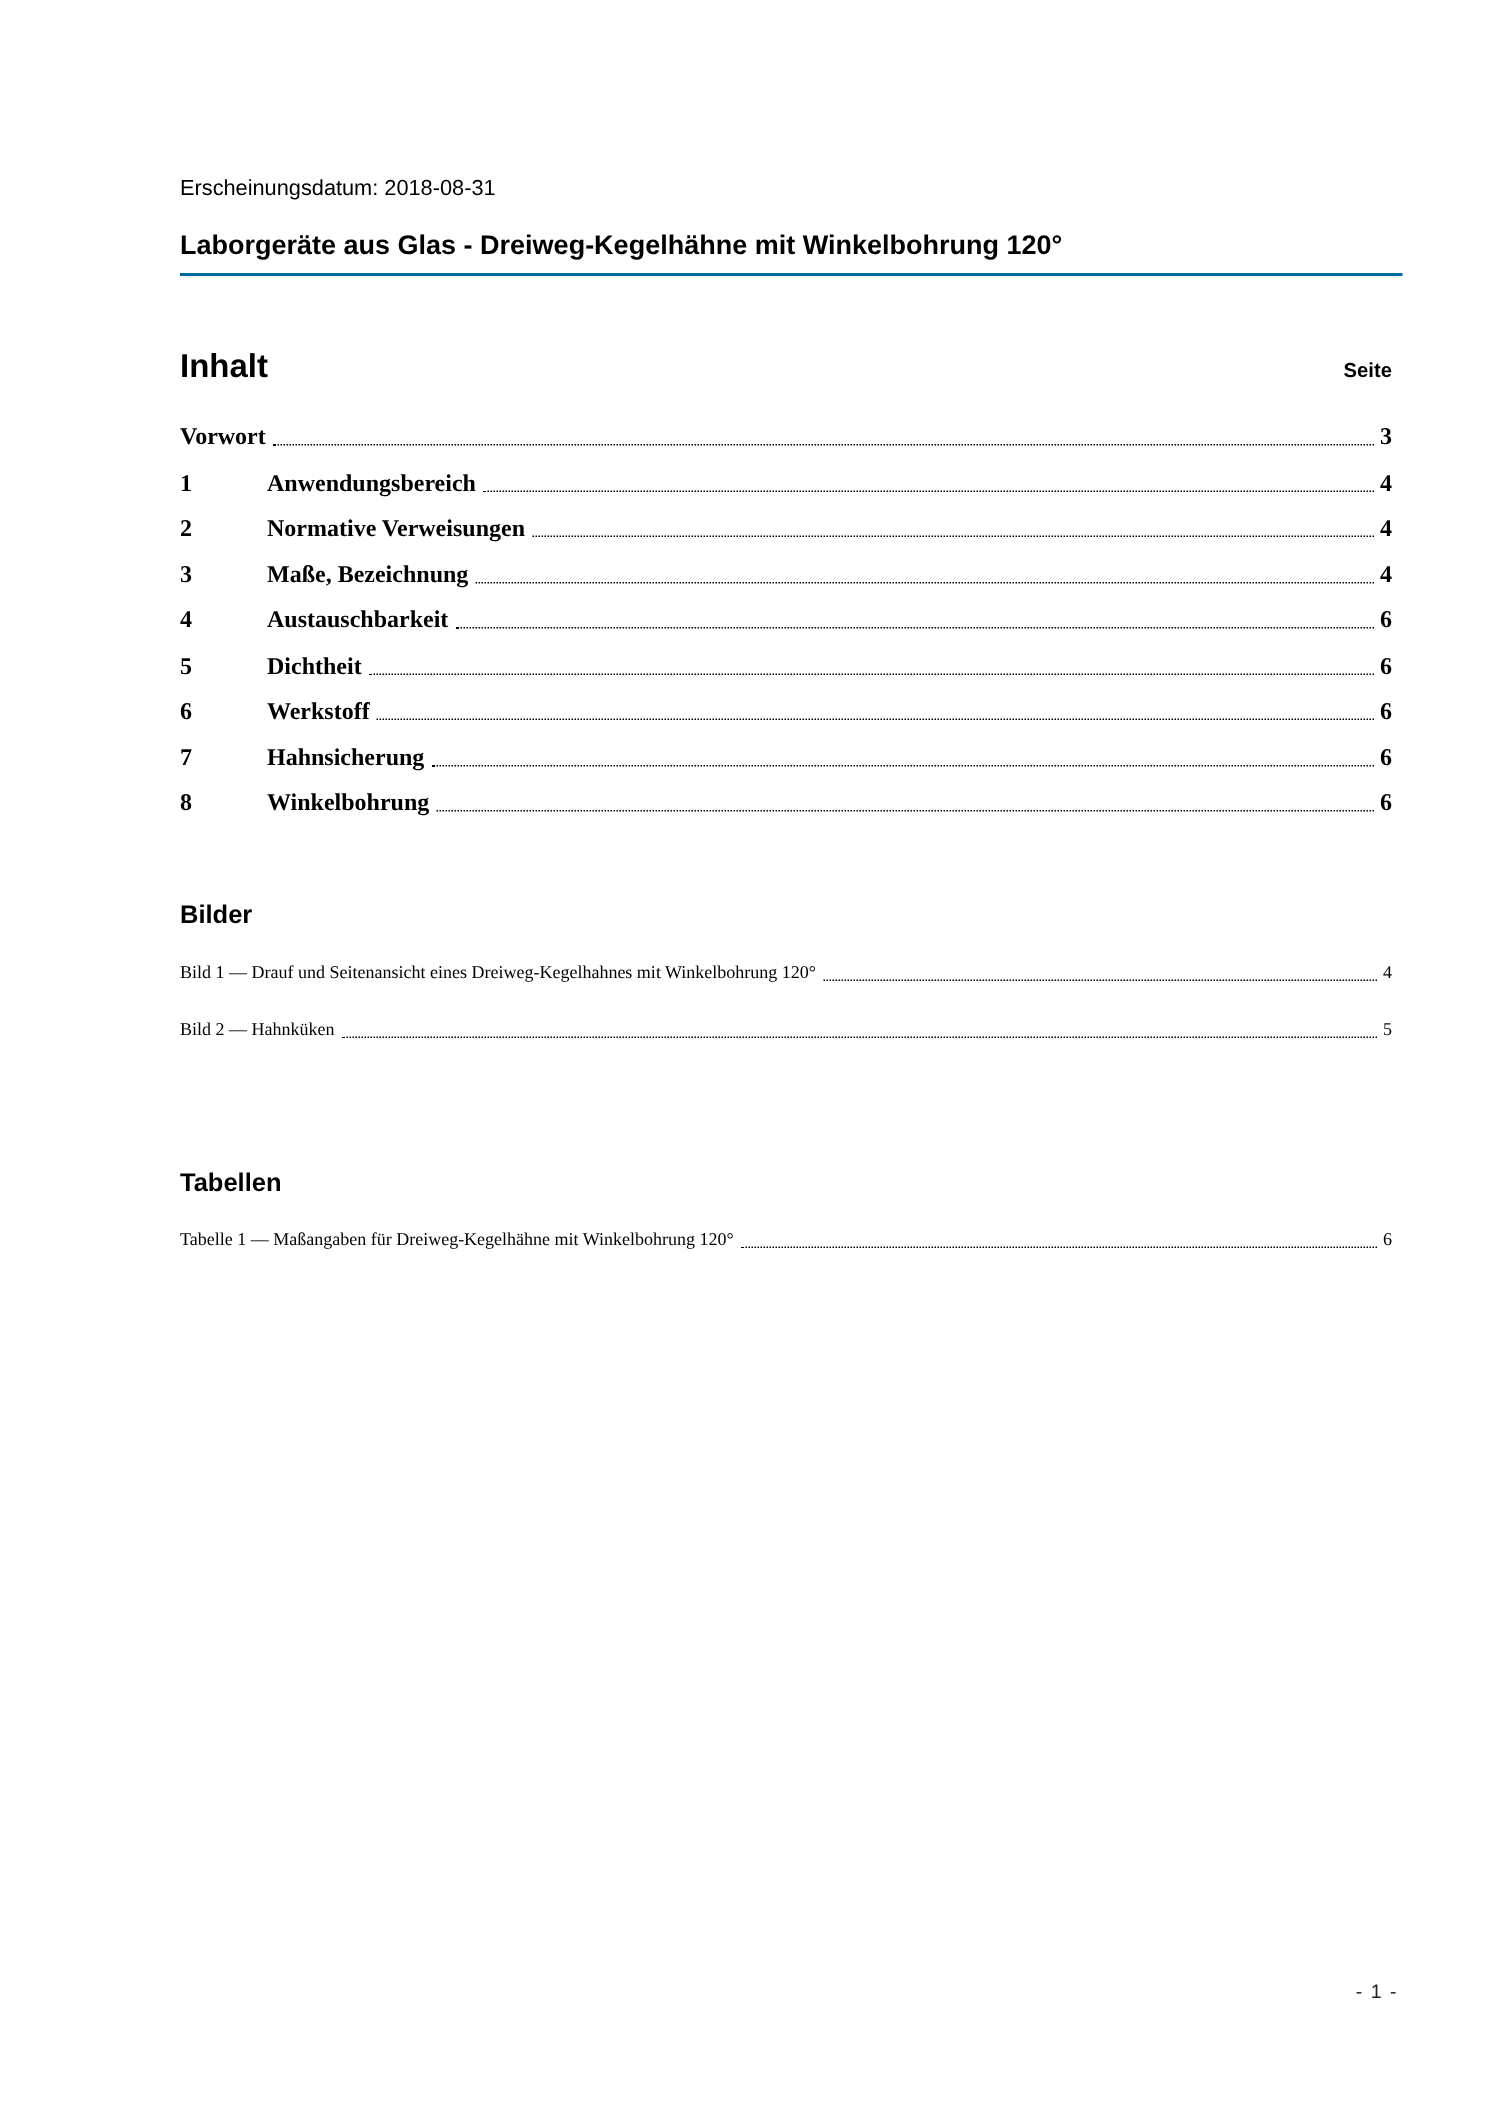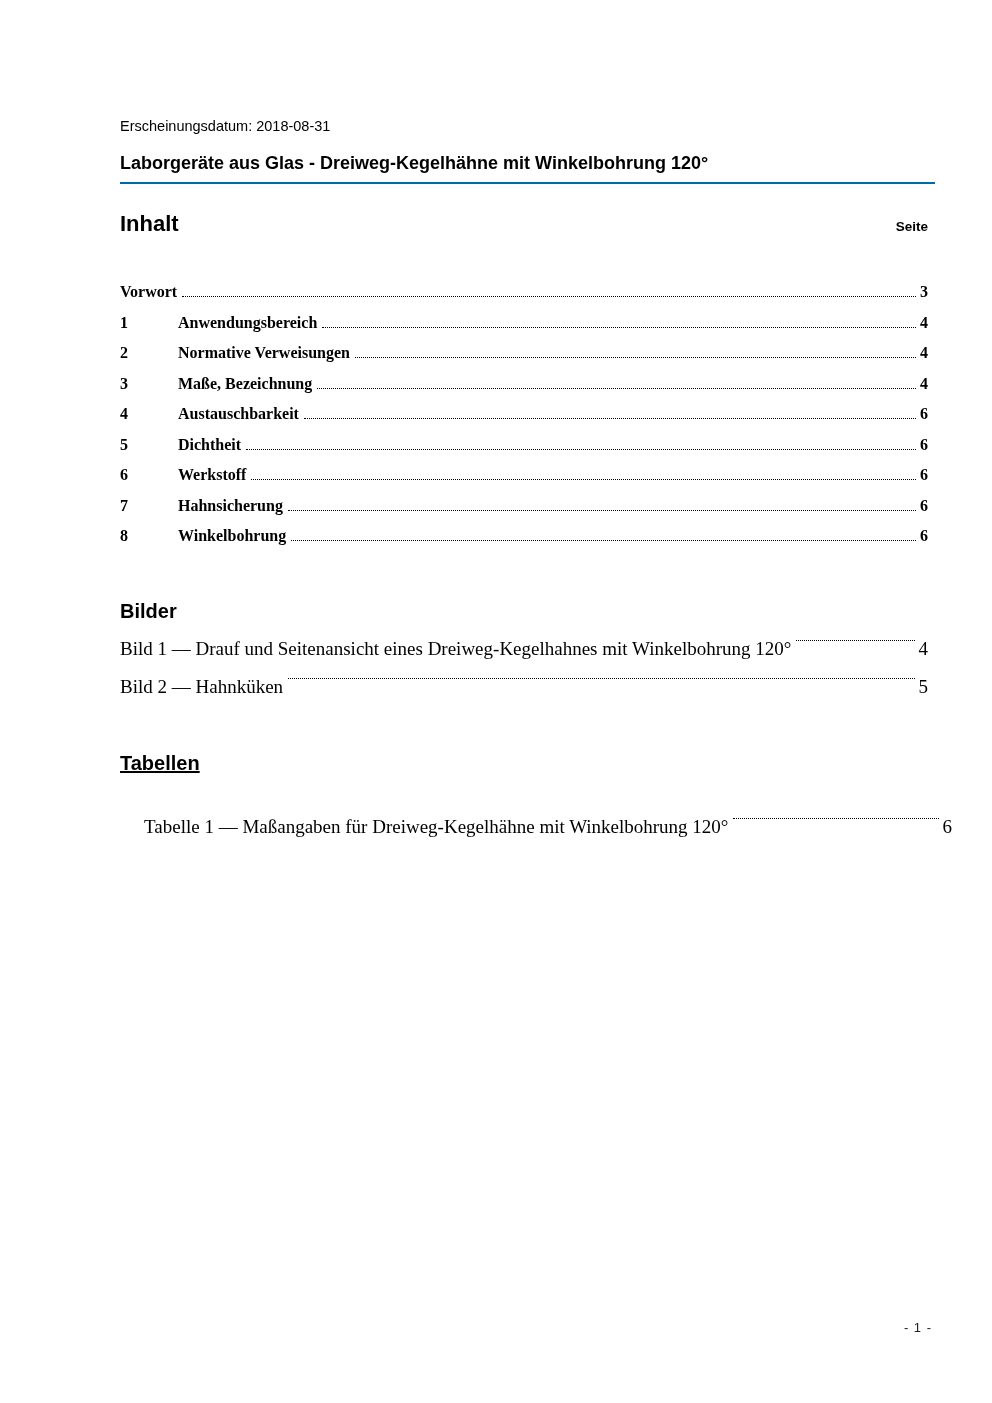--- a/index.html
+++ b/index.html
@@ -27,21 +27,21 @@
   }
   .subject {
     left: 120px; top: 153px;
     width: 815px;
     font-size: 18px; font-weight: 700;
     padding-bottom: 8px;
     border-bottom: 2px solid #0369a1;
     white-space: nowrap;
   }
   .inhalt-row {
-    left: 120px; top: 211px;
+    left: 120px; top: 231px;
     width: 808px;
     display: flex; justify-content: space-between; align-items: baseline;
   }
   .inhalt-heading { font-size: 22px; font-weight: 700; }
   .seite-label { font-size: 13.5px; font-weight: 700; }
 
   .toc-list {
     left: 120px; top: 283px;
     width: 808px;
     font-family: "Liberation Serif", serif;
@@ -56,31 +56,31 @@
   .toc-num:empty { width: 0; }
   .entry-title { flex: none; white-space: nowrap; padding-right: 5px; }
   .leader {
     flex: 1 1 auto; min-width: 12px;
     border-bottom: 1.8px dotted #000000;
     margin: 0 3px 3px 0;
   }
   .entry-page { flex: none; padding-left: 1px; }
 
   .section-heading {
-    font-size: 20px; font-weight: 700;
+    font-size: 17px; font-weight: 700;
     font-family: "Liberation Sans", sans-serif;
   }
   .bilder-heading { left: 120px; top: 600px; }
-  .tabellen-heading { left: 120px; top: 752px; text-decoration: underline; }
+  .tabellen-heading { left: 120px; top: 779px; }
 
   .fig-list { left: 120px; top: 640px; width: 808px; font-family: "Liberation Serif", serif; }
-  .tab-list { left: 120px; top: 818px; width: 808px; font-family: "Liberation Serif", serif; margin-left: 24px; }
+  .tab-list { left: 120px; top: 818px; width: 808px; font-family: "Liberation Serif", serif; }
   .fig-row {
-    display: flex; align-items: flex-start;
-    font-size: 19px; font-weight: 400;
+    display: flex; align-items: flex-end;
+    font-size: 12px; font-weight: 400;
     line-height: 17px;
     margin-bottom: 21px;
   }
 
   .footer-page {
     right: 60px; top: 1320px;
     font-size: 13px; font-weight: 400; color: #222222;
     letter-spacing: 1px;
   }
 </style>

